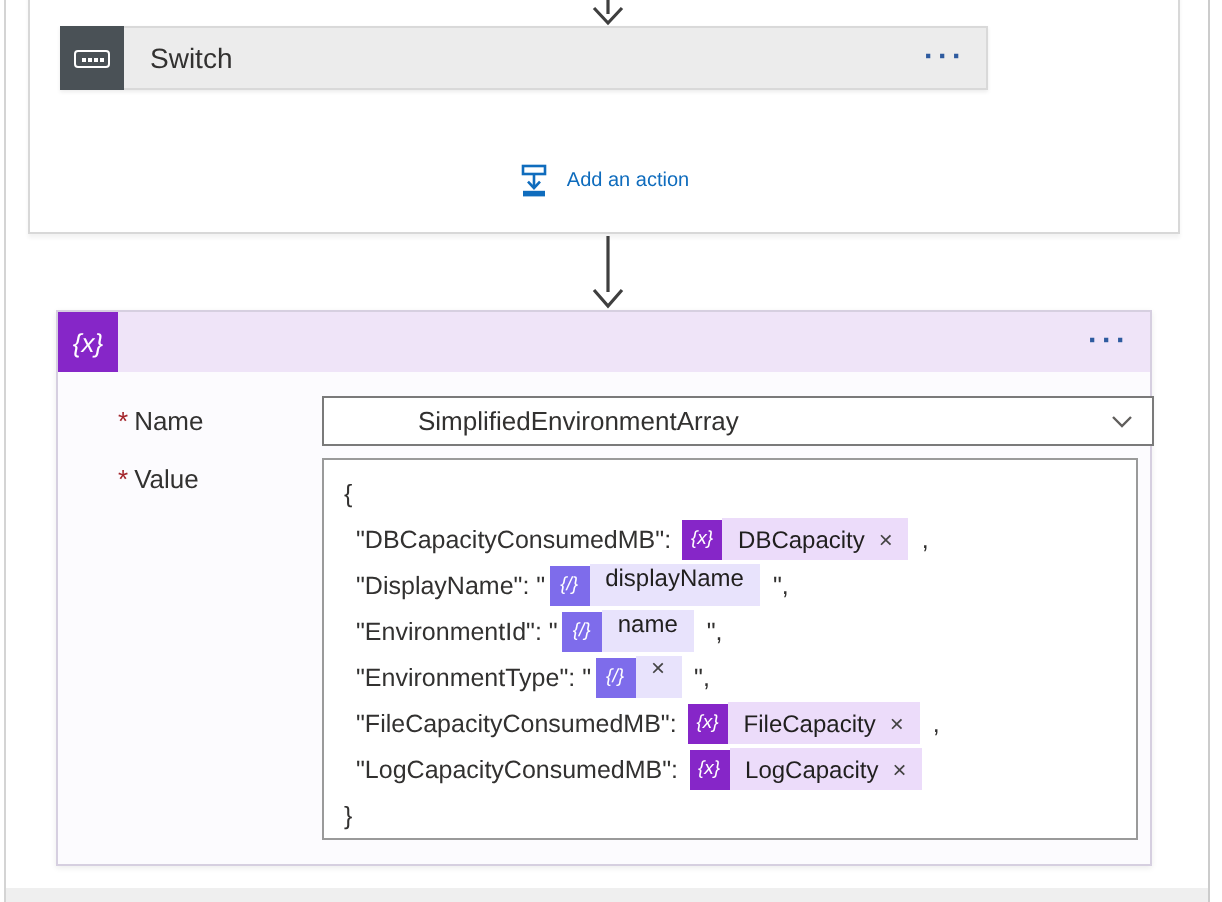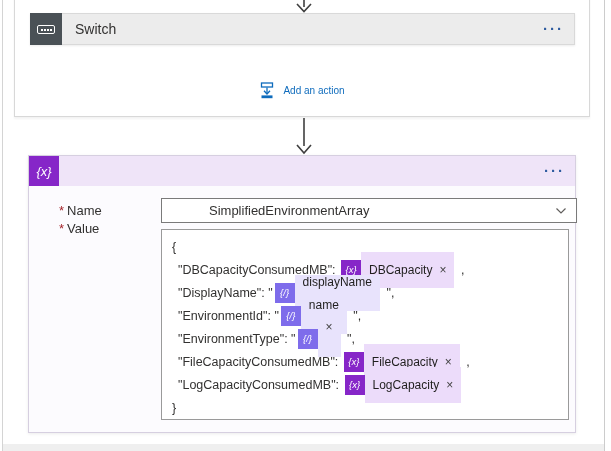--- a/index.html
+++ b/index.html
@@ -31,21 +31,21 @@
   .scope{
     position:absolute;left:14px;top:-4px;width:576px;height:121px;
     border:1px solid #d8d8d8;border-top:none;background:#ffffff;
     box-shadow:0 2px 2px rgba(0,0,0,0.05);
   }
   .arrow{position:absolute;left:292px;}
   .arrow-top{top:0;}
   .arrow-mid{top:118px;}
 
   .switch-card{
-    position:absolute;left:30px;top:13px;width:545px;height:32px;
+    position:absolute;left:30px;top:13px;width:464px;height:32px;
     background:var(--gray-card);border:1px solid #d9d9d9;
     display:flex;align-items:center;
     box-shadow:0 1px 2px rgba(0,0,0,0.08);
     cursor:pointer;
   }
   .switch-icon{
     width:32px;height:32px;margin:-1px 0 -1px -1px;flex:0 0 32px;
     background:var(--switch-icon-bg);
     display:flex;align-items:center;justify-content:center;
   }
@@ -81,21 +81,21 @@
     width:30px;height:30px;flex:0 0 30px;background:var(--purple-deep);
     color:#fff;display:flex;align-items:center;justify-content:center;
     font-size:13px;font-style:italic;
   }
   .append-header .card-title{margin-left:12px;}
 
   .field-label{
     position:absolute;left:30px;font-size:13px;color:var(--text-main);
   }
   .label-name{top:47px;}
-  .label-value{top:65px;}
+  .label-value{top:76px;}
   .req{color:var(--required-red);margin-right:3px;}
 
   .dropdown{
     position:absolute;left:132px;top:42px;width:416px;height:25px;
     border:1px solid #7a7a7a;background:#fff;
     display:flex;align-items:center;font-size:13px;cursor:pointer;padding-left:37px;
   }
   .dropdown-value{margin-left:10px;}
   .dropdown-chevron{margin-left:auto;margin-right:9px;display:flex;color:#605e5c;}
 
@@ -109,21 +109,21 @@
 
   .pill{display:inline-flex;align-items:center;margin:0 3px 0 2px;cursor:pointer;}
   .pill-icon{
     width:20px;height:20px;flex:0 0 20px;color:#fff;
     display:flex;align-items:center;justify-content:center;
     font-size:9.5px;font-style:italic;
   }
   .pill-icon.variable{background:var(--purple-deep);}
   .pill-icon.content{background:var(--purple-violet);}
   .pill-body{
-    height:36px;display:flex;align-items:center;gap:7px;
+    height:21px;display:flex;align-items:center;gap:7px;
     padding:0 8px;font-size:12px;color:#201f1e;
   }
   .pill-body.variable{background:var(--pill-x-bg);}
   .pill-body.content{background:var(--pill-c-bg);flex-direction:column;}
   .pill-close{font-size:12px;color:#444;cursor:pointer;line-height:1;}
 </style>
 </head>
 <body>
 
 <div class="edge-line edge-left"></div>

